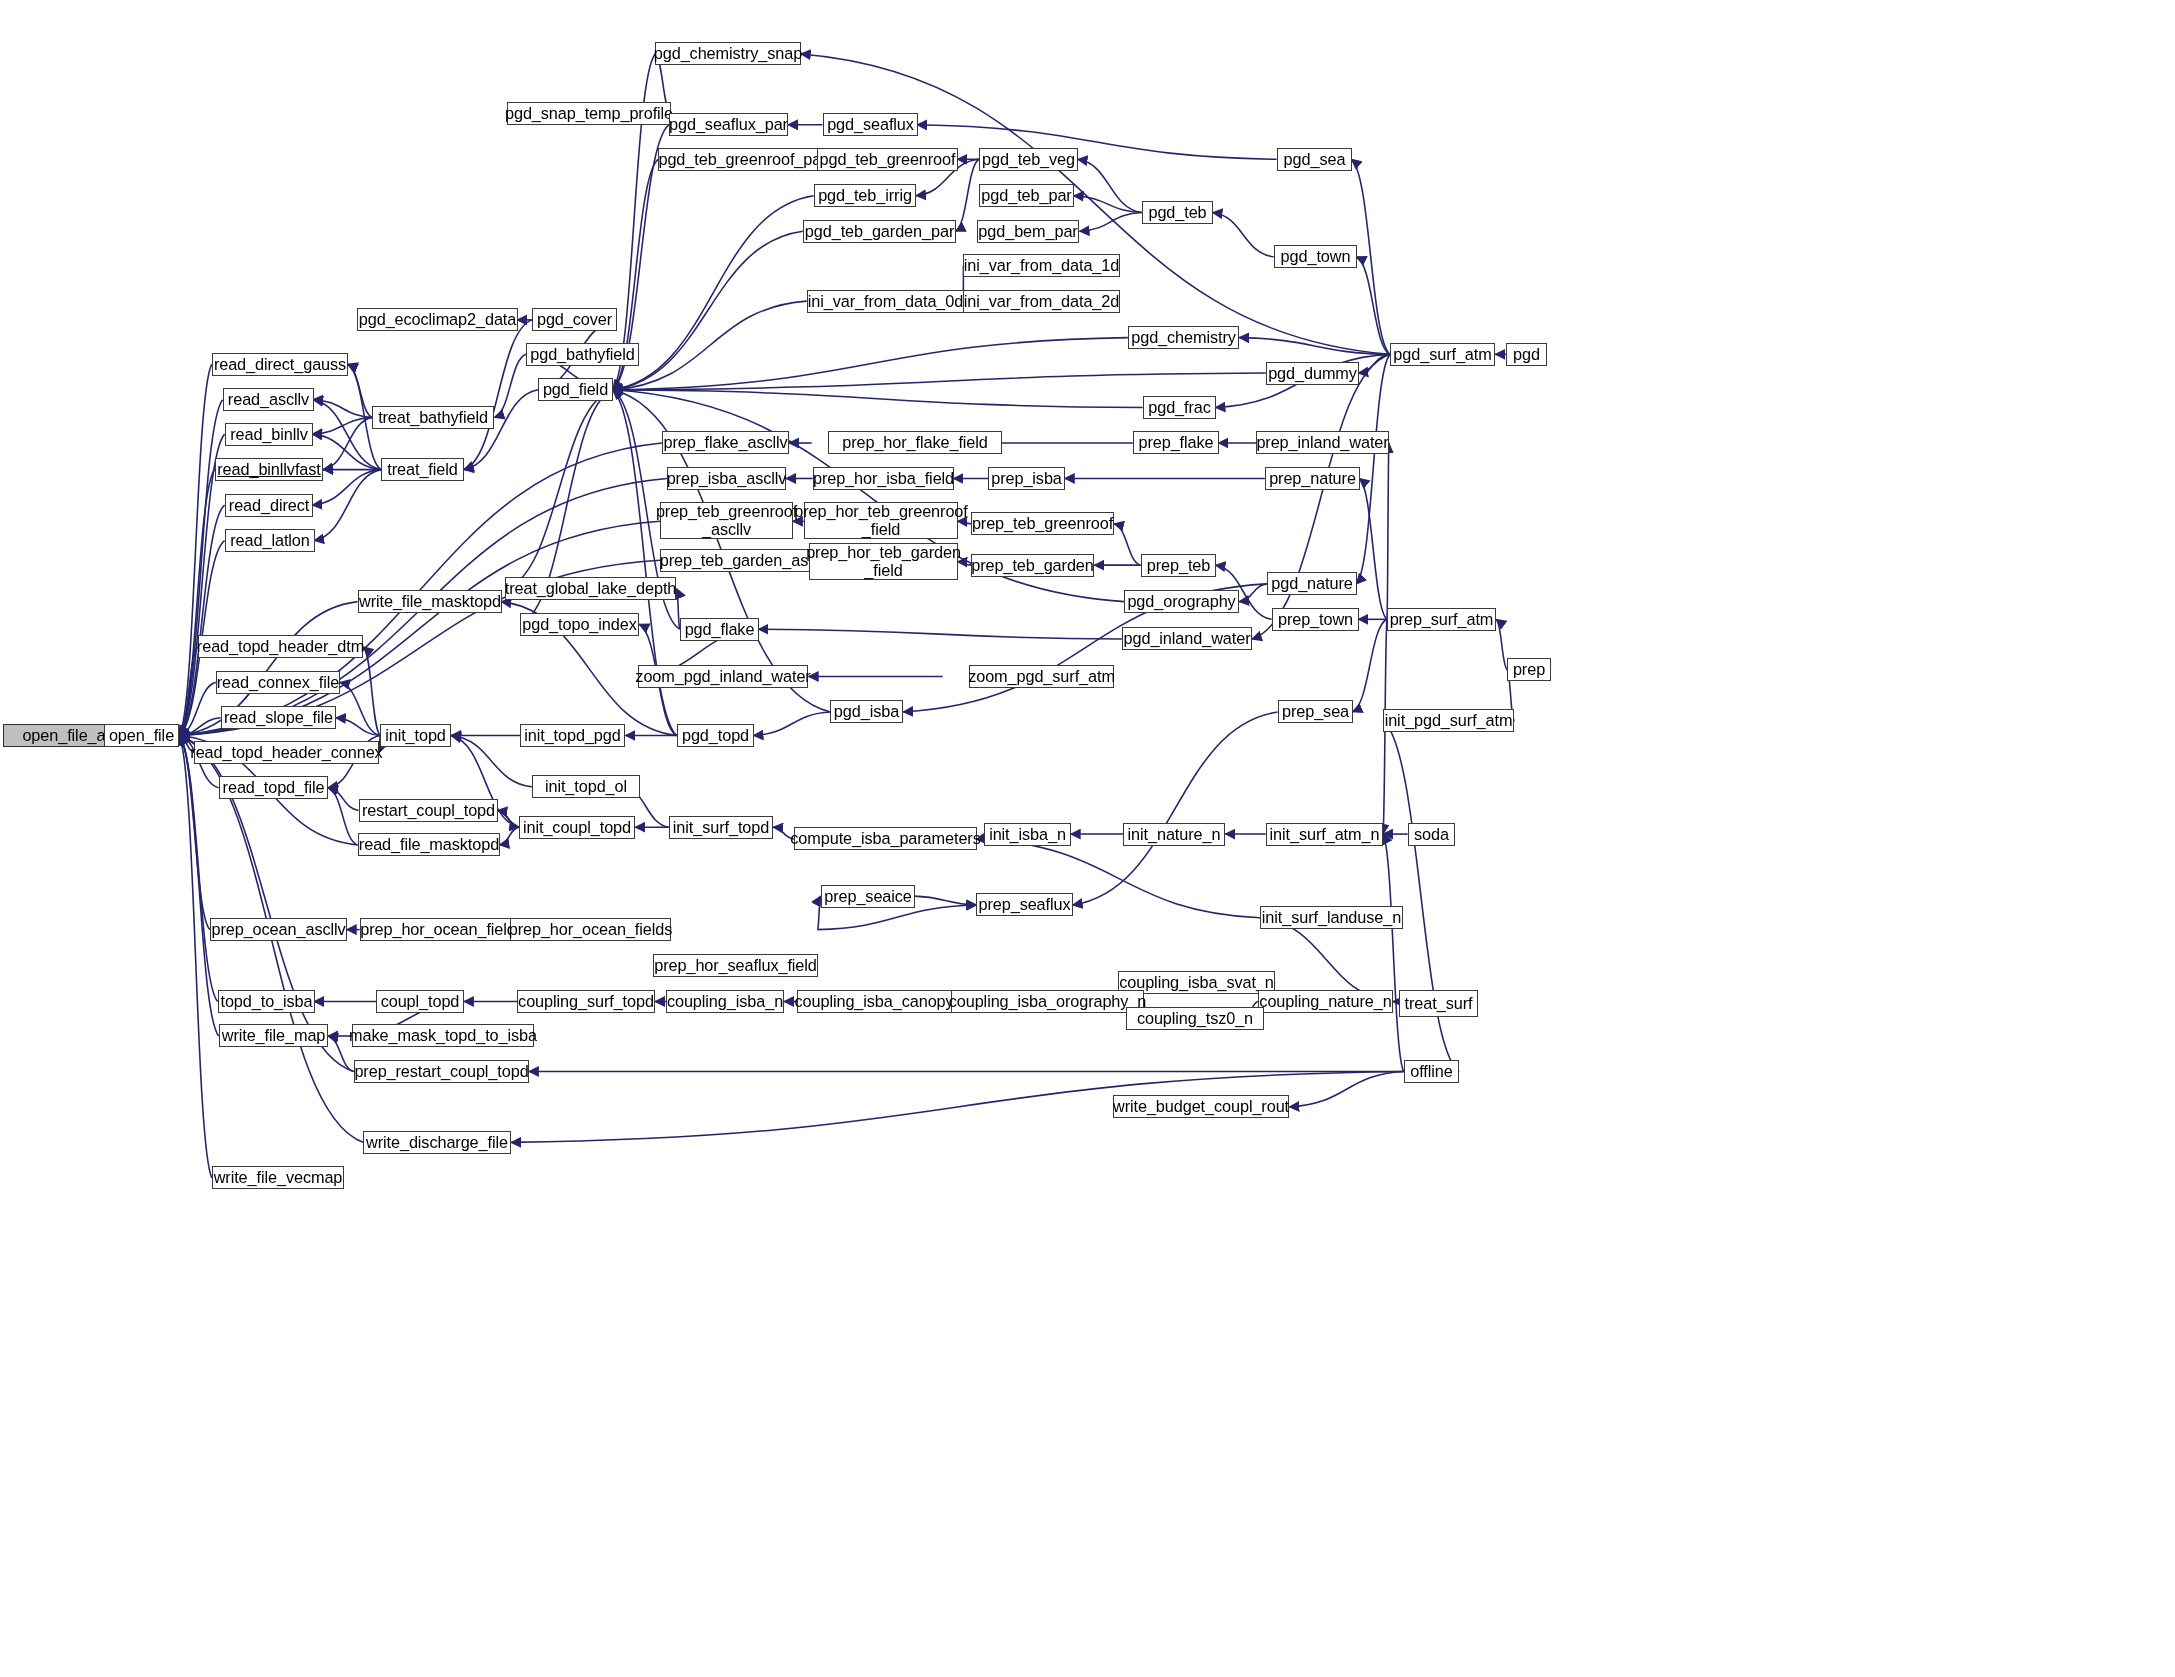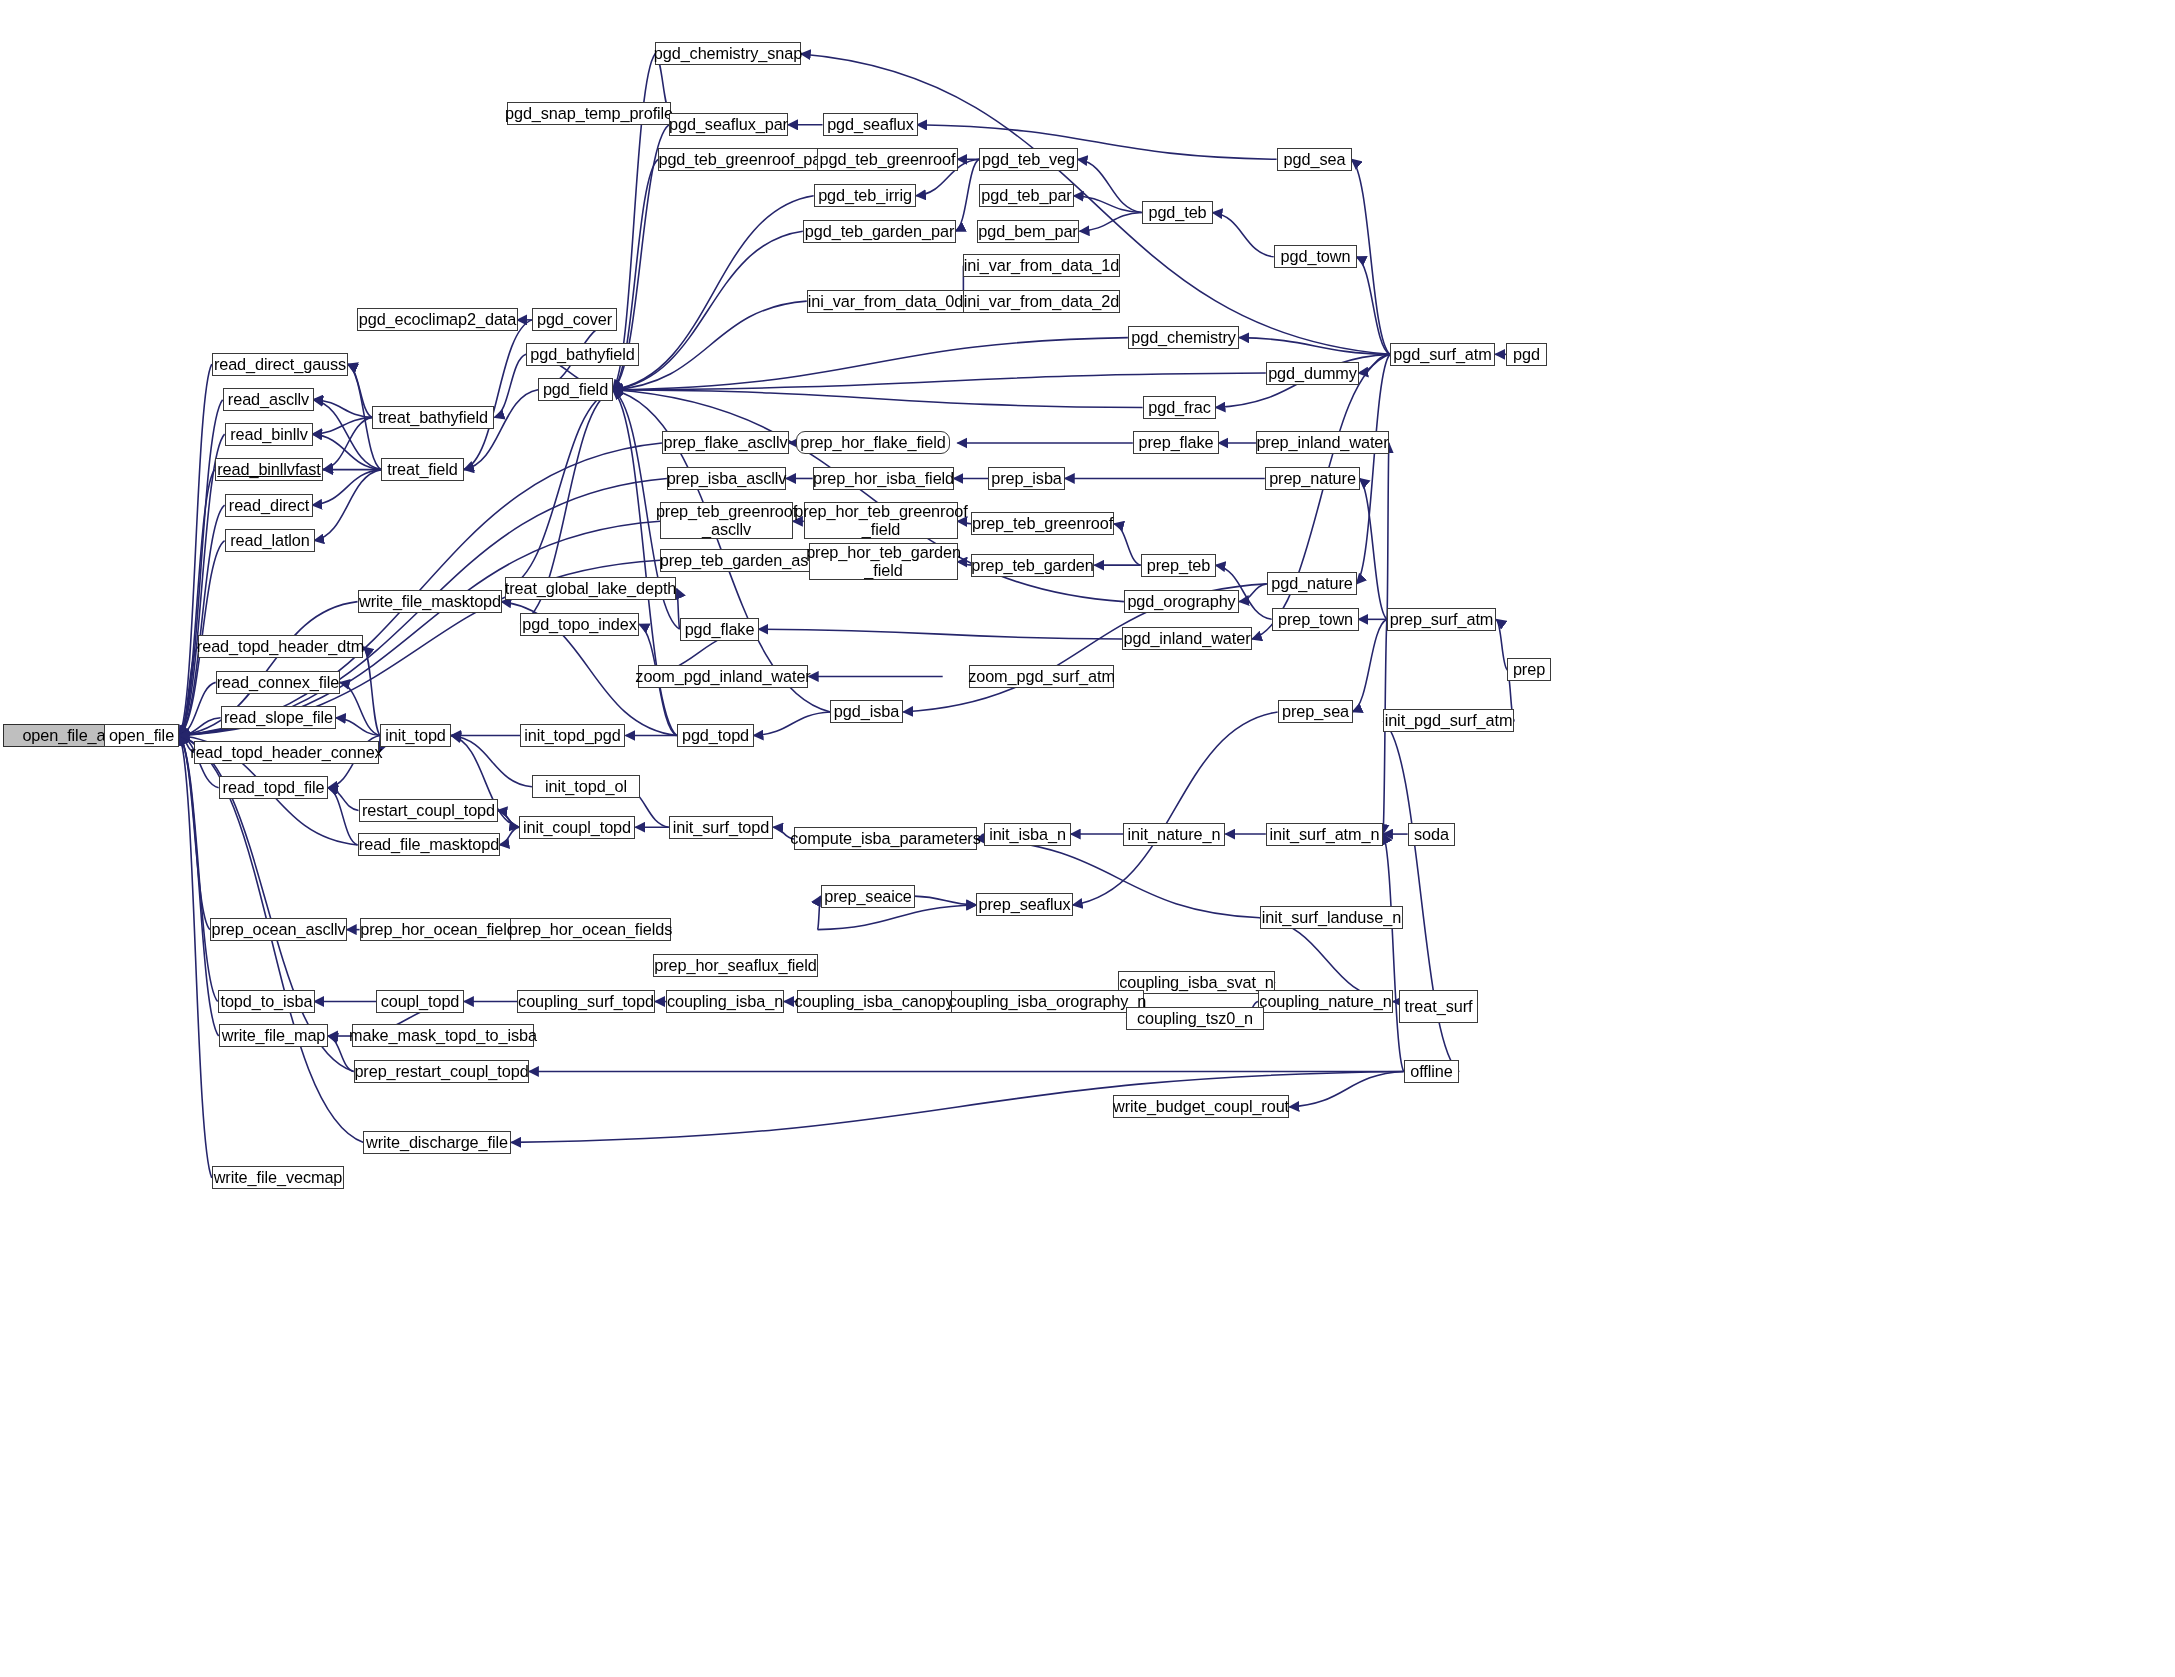--- a/index.html
+++ b/index.html
@@ -227,21 +227,21 @@
       <div class="node" style="left: 1506px; top: 343px; width: 41px; height: 22.7px;">pgd</div>
       <div class="node" style="left: 212px; top: 353px; width: 136px; height: 22.7px;">read_direct_gauss</div>
       <div class="node" style="left: 526px; top: 343px; width: 113px; height: 22.7px;">pgd_bathyfield</div>
       <div class="node" style="left: 1266px; top: 362px; width: 93px; height: 22.7px;">pgd_dummy</div>
       <div class="node" style="left: 223px; top: 388px; width: 91px; height: 22.7px;">read_ascllv</div>
       <div class="node" style="left: 538px; top: 378px; width: 75px; height: 22.7px;">pgd_field</div>
       <div class="node" style="left: 1143px; top: 396px; width: 73px; height: 22.7px;">pgd_frac</div>
       <div class="node" style="left: 372px; top: 406px; width: 122px; height: 22.7px;">treat_bathyfield</div>
       <div class="node" style="left: 225px; top: 423px; width: 88px; height: 22.7px;">read_binllv</div>
       <div class="node" style="left: 662px; top: 431px; width: 127px; height: 22.7px;">prep_flake_ascllv</div>
-      <div class="node" style="left: 796px; top: 431px; width: 154px; height: 22.7px; border-radius: 9px;">prep_hor_flake_field</div>
+      <div class="node" style="left: 828px; top: 431px; width: 174px; height: 22.7px;">prep_hor_flake_field</div>
       <div class="node" style="left: 1133px; top: 431px; width: 86px; height: 22.7px;">prep_flake</div>
       <div class="node" style="left: 1256px; top: 431px; width: 133px; height: 22.7px;">prep_inland_water</div>
       <div class="node" style="left: 215px; top: 458px; width: 108px; height: 22.7px; text-decoration: underline;">read_binllvfast</div>
       <div class="node" style="left: 381px; top: 458px; width: 83px; height: 22.7px;">treat_field</div>
       <div class="node" style="left: 667px; top: 467px; width: 119px; height: 22.7px;">prep_isba_ascllv</div>
       <div class="node" style="left: 813px; top: 467px; width: 141px; height: 22.7px;">prep_hor_isba_field</div>
       <div class="node" style="left: 988px; top: 467px; width: 77px; height: 22.7px;">prep_isba</div>
       <div class="node" style="left: 1265px; top: 467px; width: 95px; height: 22.7px;">prep_nature</div>
       <div class="node" style="left: 225px; top: 494px; width: 88px; height: 22.7px;">read_direct</div>
       <div class="node" style="left: 660px; top: 502px; width: 133px; height: 37px;">prep_teb_greenroof
@@ -296,21 +296,21 @@
       <div class="node" style="left: 510px; top: 918px; width: 161px; height: 22.7px;">prep_hor_ocean_fields</div>
       <div class="node" style="left: 653px; top: 918px; width: 165px; height: 22.7px; margin-top: 36px;">prep_hor_seaflux_field</div>
       <div class="node" style="left: 1118px; top: 971px; width: 157px; height: 22.7px;">coupling_isba_svat_n</div>
       <div class="node" style="left: 218px; top: 990px; width: 97px; height: 22.7px;">topd_to_isba</div>
       <div class="node" style="left: 376px; top: 990px; width: 88px; height: 22.7px;">coupl_topd</div>
       <div class="node" style="left: 517px; top: 990px; width: 138px; height: 22.7px;">coupling_surf_topd</div>
       <div class="node" style="left: 666px; top: 990px; width: 118px; height: 22.7px;">coupling_isba_n</div>
       <div class="node" style="left: 797px; top: 990px; width: 172px; height: 22.7px;">coupling_isba_canopy_n</div>
       <div class="node" style="left: 951px; top: 990px; width: 193px; height: 22.7px;">coupling_isba_orography_n</div>
       <div class="node" style="left: 1258px; top: 990px; width: 135px; height: 22.7px;">coupling_nature_n</div>
-      <div class="node" style="left: 1399px; top: 990px; width: 79px; height: 33px;">treat_surf</div>
+      <div class="node" style="left: 1399px; top: 990px; width: 79px; height: 27px;">treat_surf</div>
       <div class="node" style="left: 1126px; top: 1007px; width: 138px; height: 22.7px;">coupling_tsz0_n</div>
       <div class="node" style="left: 219px; top: 1024px; width: 109px; height: 22.7px;">write_file_map</div>
       <div class="node" style="left: 352px; top: 1024px; width: 182px; height: 22.7px;">make_mask_topd_to_isba</div>
       <div class="node" style="left: 354px; top: 1060px; width: 175px; height: 22.7px;">prep_restart_coupl_topd</div>
       <div class="node" style="left: 1404px; top: 1060px; width: 55px; height: 22.7px;">offline</div>
       <div class="node" style="left: 1113px; top: 1095px; width: 176px; height: 22.7px;">write_budget_coupl_rout</div>
       <div class="node" style="left: 363px; top: 1131px; width: 148px; height: 22.7px;">write_discharge_file</div>
       <div class="node" style="left: 212px; top: 1166px; width: 132px; height: 22.7px;">write_file_vecmap</div>
     </div>
 </div>

